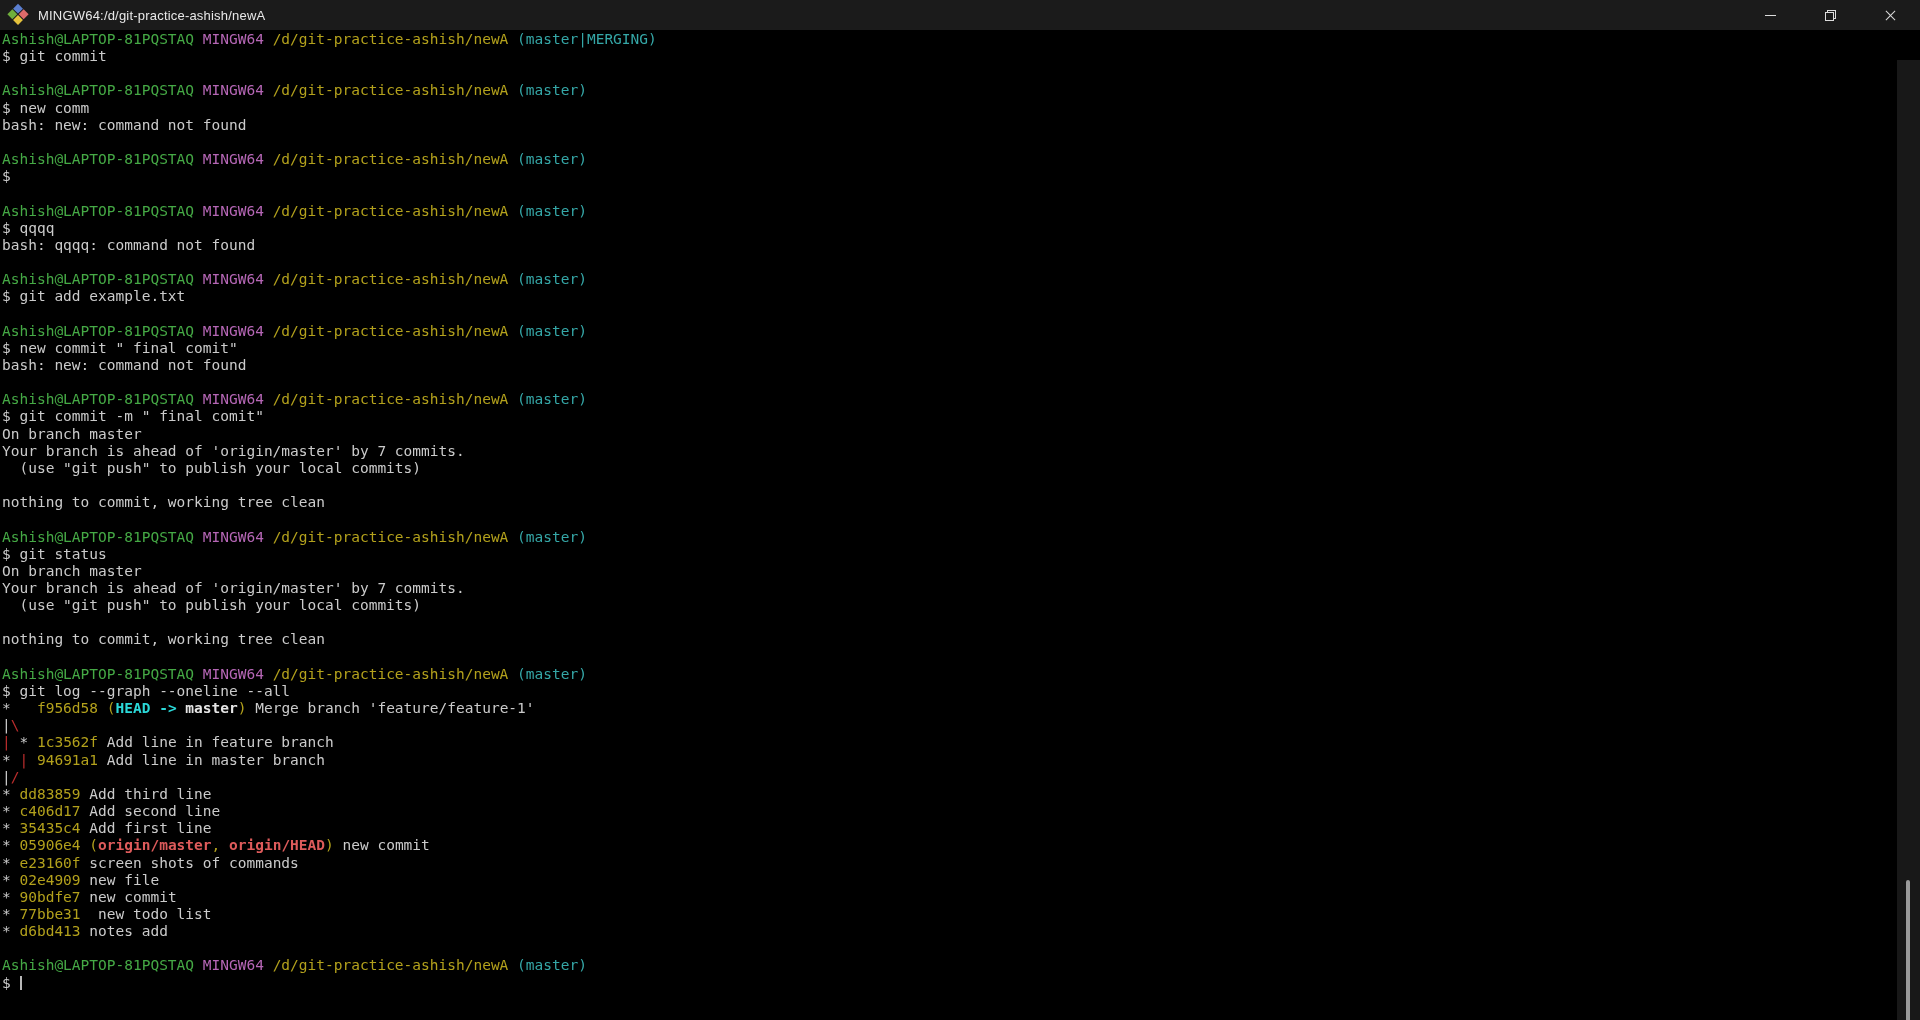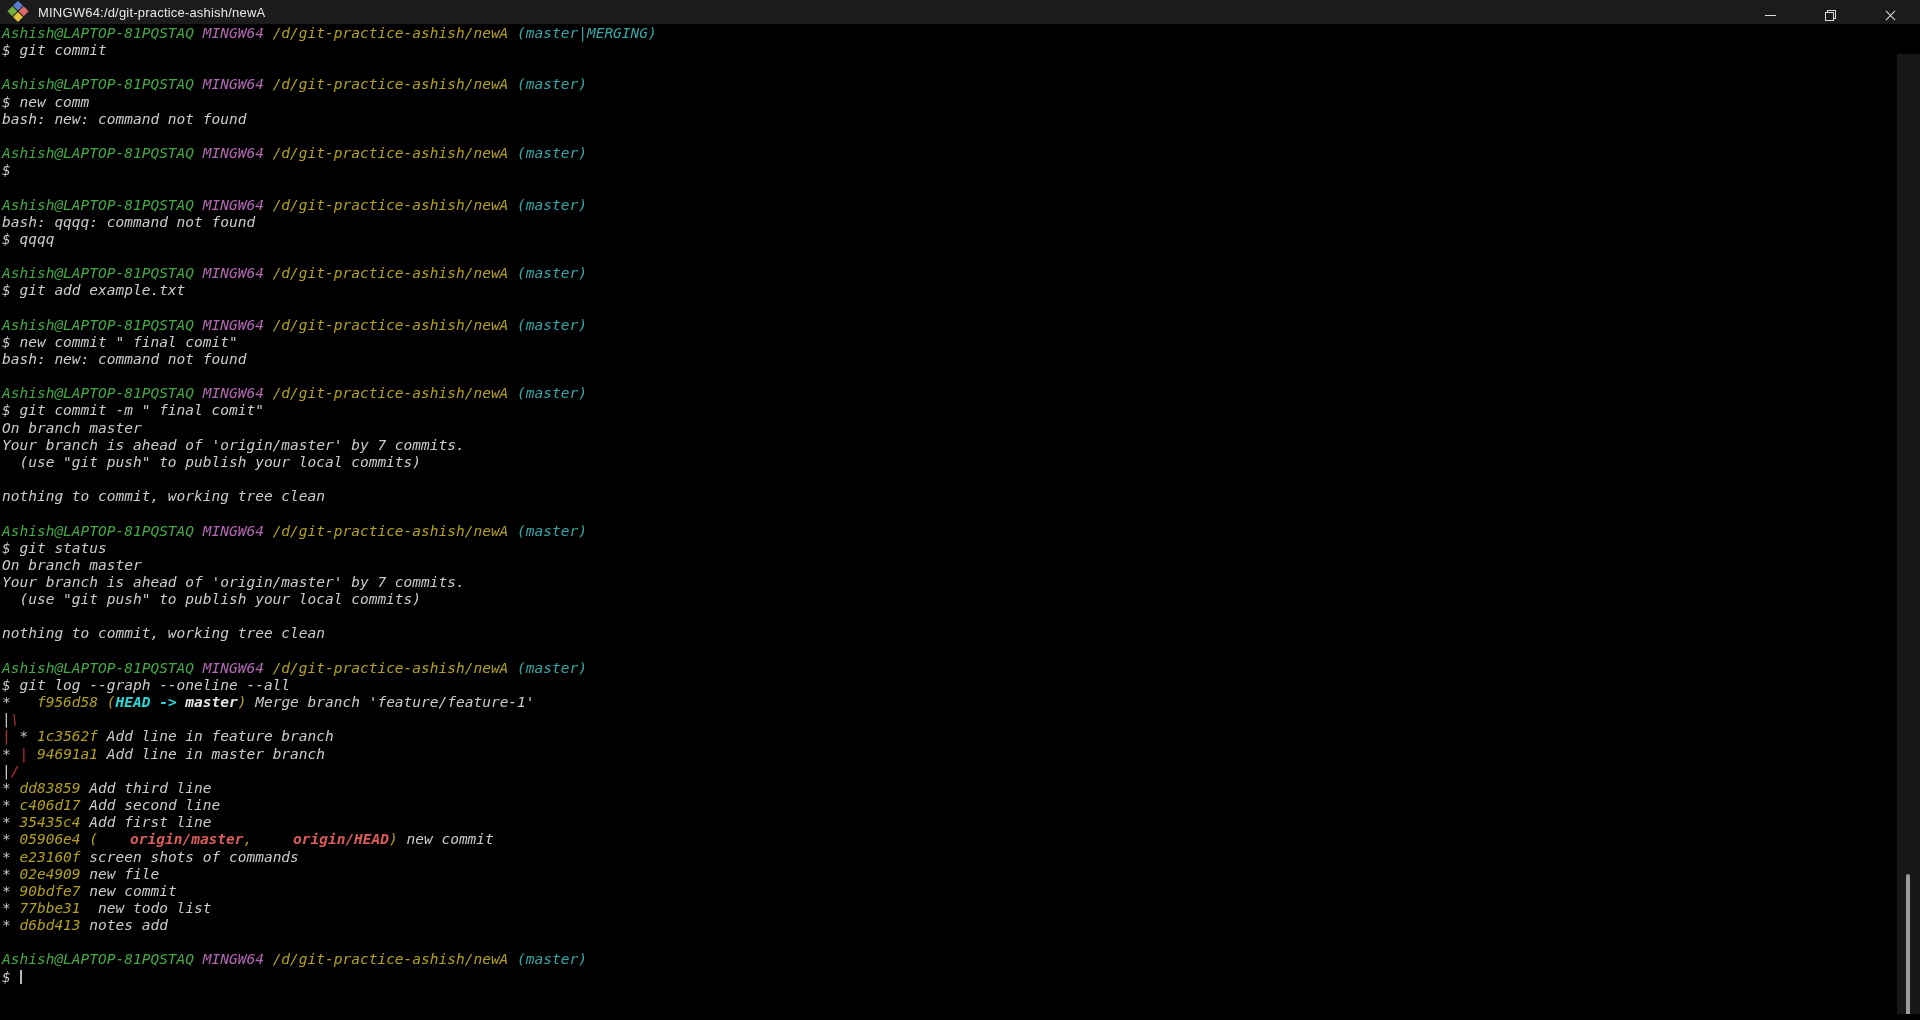--- a/index.html
+++ b/index.html
@@ -1,21 +1,21 @@
 <!DOCTYPE html>
 <html><head>
 <meta charset="utf-8">
 <style>
   * { margin:0; padding:0; box-sizing:border-box; }
   html,body { width:1920px; height:1020px; overflow:hidden; background:#000; }
   body { font-family:"DejaVu Sans Mono", monospace; }
 
   
   .titlebar {
-    height:24px; width:100%; background:#1B1B1B; color:#E8E8E8;
+    height:30px; width:100%; background:#1B1B1B; color:#E8E8E8;
     display:flex; align-items:center; position:relative;
     font-family:"Liberation Sans", sans-serif;
   }
   .app-icon { width:22px; height:22px; margin-left:7px; position:relative; flex:0 0 auto; }
   .diamonds {
     position:absolute; left:3px; top:3px; width:16px; height:16px;
     transform:rotate(45deg); display:grid;
     grid-template-columns:7px 7px; grid-template-rows:7px 7px; gap:1px;
   }
   .d1{background:#5B7FD0;} .d2{background:#DE6B6B;} .d3{background:#6FAF3C;} .d4{background:#E5C23C;}
@@ -27,32 +27,32 @@
   .glyph-restore .back { position:absolute; right:0; top:0; width:9px; height:9px; border:1px solid #DCDCDC; }
   .glyph-restore .front { position:absolute; left:0; bottom:0; width:9px; height:9px; border:1px solid #DCDCDC; background:#1B1B1B; }
   .glyph-close { position:relative; width:13px; height:13px; }
   .glyph-close i { position:absolute; left:0; top:6px; width:13px; height:1px; background:#DCDCDC; }
   .glyph-close i:first-child { transform:rotate(45deg); }
   .glyph-close i:last-child  { transform:rotate(-45deg); }
 
   
   .terminal {
     position:relative; width:100%; height:990px; background:#000000;
-    padding:1px 0 0 2px; overflow:hidden;font-style:italic;
+    padding:1px 0 0 2px; overflow:hidden;
   }
   .tline {
     white-space:pre; font-size:14.5px; line-height:17.15px; color:#CBCBCB;
   }
   .c-g  { color:#45A945; }            
   .c-m  { color:#B566B5; }            
   .c-y  { color:#B3A11C; }            
   .c-c  { color:#35A7A7; }            
   .c-bc { color:#2BD9D9; font-weight:bold;text-align:right; }  
   .c-bg { color:#e5e5e5; font-weight:bold; }  
-  .c-br { color:#DE5B5B; font-weight:bold;margin-left:32px; }  
+  .c-br { color:#DE5B5B; font-weight:bold; }  
   .c-gr { color:#BB2D2D; }            
 
   .cursor {
     display:inline-block; width:2px; height:14px; background:#B8B8B8;
     vertical-align:-2px; margin-left:1px;
   }
 
   
   .scroll-track {
     position:absolute; top:30px; right:0; width:23px; height:990px;
@@ -101,22 +101,22 @@
       <div class="tline"><span>$ git commit</span></div>
       <div class="tline"><span>&nbsp;</span></div>
       <div class="tline"><span class="c-g">Ashish@LAPTOP-81PQSTAQ</span><span> </span><span class="c-m">MINGW64</span><span> </span><span class="c-y">/d/git-practice-ashish/newA</span><span> </span><span class="c-c">(master)</span></div>
       <div class="tline"><span>$ new comm</span></div>
       <div class="tline"><span>bash: new: command not found</span></div>
       <div class="tline"><span>&nbsp;</span></div>
       <div class="tline"><span class="c-g">Ashish@LAPTOP-81PQSTAQ</span><span> </span><span class="c-m">MINGW64</span><span> </span><span class="c-y">/d/git-practice-ashish/newA</span><span> </span><span class="c-c">(master)</span></div>
       <div class="tline"><span>$ </span></div>
       <div class="tline"><span>&nbsp;</span></div>
       <div class="tline"><span class="c-g">Ashish@LAPTOP-81PQSTAQ</span><span> </span><span class="c-m">MINGW64</span><span> </span><span class="c-y">/d/git-practice-ashish/newA</span><span> </span><span class="c-c">(master)</span></div>
+      <div class="tline"><span>$ qqqq</span></div>
       <div class="tline"><span>bash: qqqq: command not found</span></div>
-      <div class="tline"><span>$ qqqq</span></div>
       <div class="tline"><span>&nbsp;</span></div>
       <div class="tline"><span class="c-g">Ashish@LAPTOP-81PQSTAQ</span><span> </span><span class="c-m">MINGW64</span><span> </span><span class="c-y">/d/git-practice-ashish/newA</span><span> </span><span class="c-c">(master)</span></div>
       <div class="tline"><span>$ git add example.txt</span></div>
       <div class="tline"><span>&nbsp;</span></div>
       <div class="tline"><span class="c-g">Ashish@LAPTOP-81PQSTAQ</span><span> </span><span class="c-m">MINGW64</span><span> </span><span class="c-y">/d/git-practice-ashish/newA</span><span> </span><span class="c-c">(master)</span></div>
       <div class="tline"><span>$ new commit " final comit"</span></div>
       <div class="tline"><span>bash: new: command not found</span></div>
       <div class="tline"><span>&nbsp;</span></div>
       <div class="tline"><span class="c-g">Ashish@LAPTOP-81PQSTAQ</span><span> </span><span class="c-m">MINGW64</span><span> </span><span class="c-y">/d/git-practice-ashish/newA</span><span> </span><span class="c-c">(master)</span></div>
       <div class="tline"><span>$ git commit -m " final comit"</span></div>

